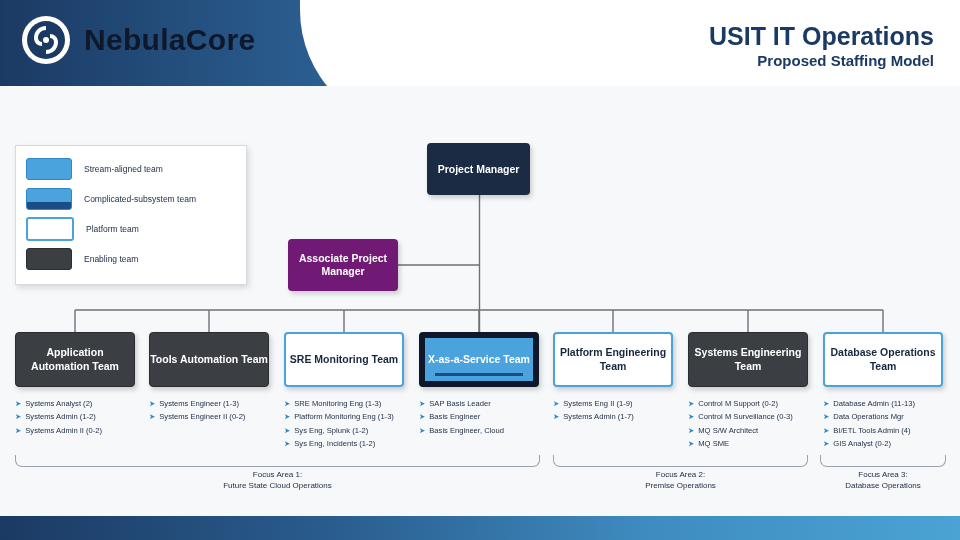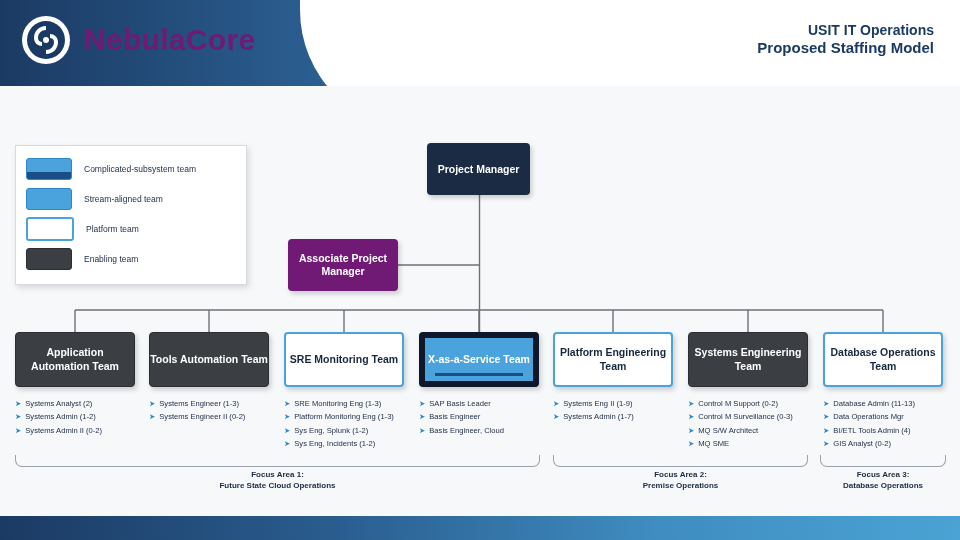--- a/index.html
+++ b/index.html
@@ -51,35 +51,35 @@
     width: 48px; height: 48px;
     border-radius: 50%;
     background: #ffffff;
     position: relative;
     display: flex;
     align-items: center;
     justify-content: center;
   }
   .logo-mark svg { display:block; }
   .logo-text {
-    color: #701a75;
+    color: #0f172a;
     font-size: 30px;
     font-weight: bold;
     letter-spacing: 0.3px;
   }
   .header-title-block {
     position: absolute;
     right: 26px;
     top: 22px;
     text-align: right;
     z-index: 4;
   }
   .header-title {
     color: #1b3a63;
-    font-size: 14px;
+    font-size: 25px;
     font-weight: bold;
     line-height: 1.15;
   }
   .header-sub {
     color: #1b3a63;
     font-size: 15px;
     font-weight: bold;
     line-height: 1.25;
     margin-top: 1px;
   }
@@ -213,21 +213,21 @@
     box-sizing: border-box;
     border: 1px solid #9aa3ad;
     border-top: none;
     border-radius: 0 0 7px 7px;
     height: 12px;
   }
   .focus-label {
     position: absolute;
     text-align: center;
     font-size: 8px;
-    font-weight: bold;
+    font-weight: normal;
     color: #1c2b44;
     line-height: 1.35;
   }
 
   
   .footer-band {
     position: absolute;
     left: 0; bottom: 0;
     width: 960px; height: 24px;
     background: linear-gradient(90deg, #1b3a63 0%, #2a5d8f 35%, #3f8cc0 68%, #4aa3d4 100%);
@@ -272,26 +272,26 @@
     <line x1="344" y1="310" x2="344" y2="332" stroke="#6b7279" stroke-width="1.4"></line>
     <line x1="479" y1="310" x2="479" y2="332" stroke="#6b7279" stroke-width="1.4"></line>
     <line x1="613" y1="310" x2="613" y2="332" stroke="#6b7279" stroke-width="1.4"></line>
     <line x1="748" y1="310" x2="748" y2="332" stroke="#6b7279" stroke-width="1.4"></line>
     <line x1="883" y1="310" x2="883" y2="332" stroke="#6b7279" stroke-width="1.4"></line>
   </svg>
 
   <div class="legend">
     <div class="legend-body">
       <div class="legend-row">
+        <div class="legend-swatch sw-stream"></div>
+        <div class="legend-label">Stream-aligned team</div>
+      </div>
+      <div class="legend-row">
         <div class="legend-swatch sw-complicated"></div>
         <div class="legend-label">Complicated-subsystem team</div>
-      </div>
-      <div class="legend-row">
-        <div class="legend-swatch sw-stream"></div>
-        <div class="legend-label">Stream-aligned team</div>
       </div>
       <div class="legend-row">
         <div class="legend-swatch sw-platform"></div>
         <div class="legend-label">Platform team</div>
       </div>
       <div class="legend-row">
         <div class="legend-swatch sw-enabling"></div>
         <div class="legend-label">Enabling team</div>
       </div>
     </div>

